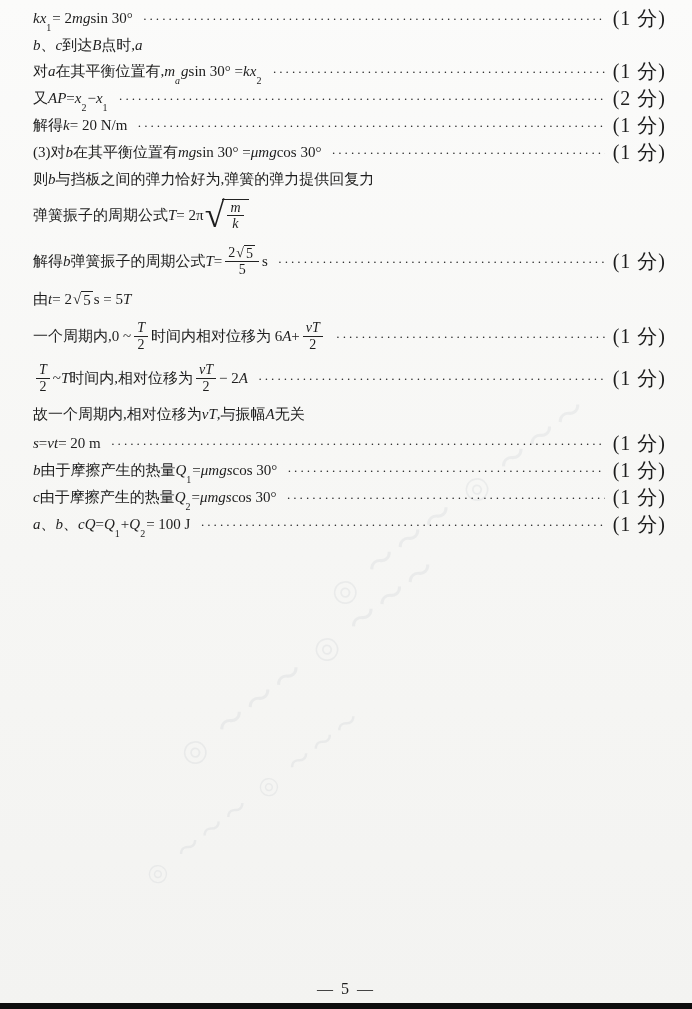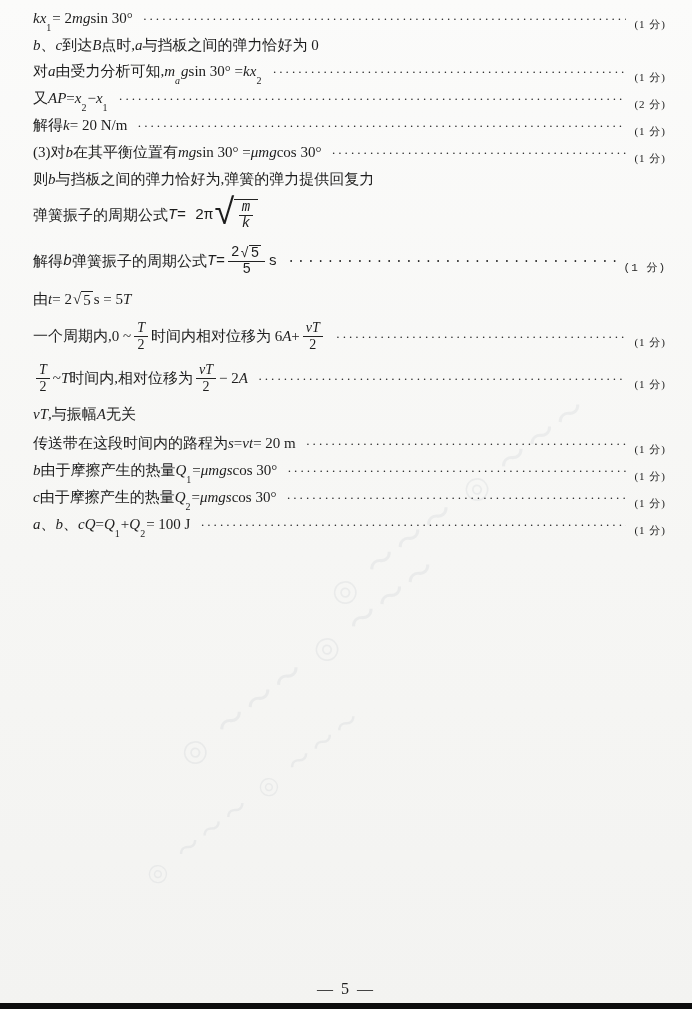--- a/index.html
+++ b/index.html
@@ -10,38 +10,38 @@
     background:linear-gradient(180deg,#fbfbfa 0%,#f6f6f4 55%,#f3f3f1 100%);
     font-family:"Liberation Serif","DejaVu Serif",serif;
     color:#1d1d1d;
     overflow:hidden;
   }
   .content{position:absolute;top:5px;left:33px;right:26px;}
   .line{display:flex;align-items:center;font-size:15px;white-space:nowrap;}
   .line.s{min-height:26px;}
   .line.m{min-height:31px;}
   .line.l{min-height:42px;font-family:Liberation Serif, serif;}
-  .line.xl{min-height:46px;font-family:Liberation Mono, monospace;}
+  .line.xl{min-height:46px;}
   .formula{display:inline-flex;align-items:center;white-space:nowrap;}
   .it{font-style:italic;}
   .rm{font-style:normal;}
   sub.sb{font-size:10px;line-height:0;position:relative;top:4px;margin-right:1px;font-style:normal;}
   sub.sb.it{font-style:italic;}
   .frac{display:inline-flex;flex-direction:column;align-items:center;justify-content:center;
         margin:0 3px;font-size:14px;line-height:1.1;vertical-align:middle;}
   .frac .num{display:inline-flex;align-items:center;padding:0 3px;}
   .frac .den{display:inline-flex;align-items:center;justify-content:center;padding:0 3px;
              border-top:1.3px solid #222;width:100%;box-sizing:border-box;}
   .sqrt{display:inline-flex;align-items:center;margin:0 1px;}
   .sqrt .sqrt-sign{font-style:normal;line-height:1;}
   .sqrt .sqrt-body{display:inline-flex;align-items:center;border-top:1.3px solid #222;padding:0 2px;}
   .sqrt.big .sqrt-sign{font-size:36px;font-weight:400;margin-right:-2px;}
   .dots{flex:1;overflow:hidden;white-space:nowrap;letter-spacing:2px;font-size:13px;
         color:#2b2b2b;margin:0 8px 0 10px;align-self:center;line-height:1;}
-  .score{white-space:nowrap;font-size:11px;letter-spacing:1px;margin-top:12px;}
+  .score{white-space:nowrap;font-size:20px;letter-spacing:1px;}
   .footer{position:absolute;bottom:11px;left:0;width:100%;text-align:center;
           font-size:16px;letter-spacing:2px;color:#1d1d1d;}
   .bottom-bar{position:absolute;bottom:0;left:0;width:100%;height:6px;background:#0d0d0d;}
   
   .wm{position:absolute;color:#8a94a0;opacity:0.10;transform:rotate(-38deg);
       font-size:30px;letter-spacing:6px;pointer-events:none;user-select:none;}
   .wm::before{content:"◎ 〜〜〜 ◎ 〜〜〜";}
   .wm1{left:150px;top:640px;}
   .wm2{left:300px;top:480px;}
   .wm3{left:120px;top:780px;font-size:24px;}
@@ -64,28 +64,27 @@
       </div>
       <div class="line s">
         <span class="formula">
           <span class="it">b</span>
           <span class="rm">、</span>
           <span class="it">c</span>
           <span class="rm"> 到达 </span>
           <span class="it">B</span>
           <span class="rm"> 点时,</span>
           <span class="it">a</span>
-          <span class="rm"> 与挡板之间的弹力恰好为 0</span>
         </span>
       </div>
       <div class="line s">
         <span class="formula">
           <span class="rm">对 </span>
           <span class="it">a</span>
-          <span class="rm"> 由受力分析可知,</span>
+          <span class="rm"> 在其平衡位置有,</span>
           <span class="it">m<sub class="sb it">a</sub></span>
           <span class="it">g</span>
           <span class="rm">sin 30° = </span>
           <span class="it">k</span>
           <span class="it">x<sub class="sb">2</sub></span>
         </span>
         <span class="dots">····························································································································································································································</span>
         <span class="score">(1 分)</span>
       </div>
       <div class="line s">
@@ -238,29 +237,29 @@
             </span>
           </span>
           <span class="rm"> − 2</span>
           <span class="it">A</span>
         </span>
         <span class="dots">····························································································································································································································</span>
         <span class="score">(1 分)</span>
       </div>
       <div class="line m">
         <span class="formula">
+          <span class="rm">故一个周期内,相对位移为 </span>
           <span class="it">vT</span>
           <span class="rm">,与振幅 </span>
           <span class="it">A</span>
           <span class="rm"> 无关</span>
         </span>
       </div>
       <div class="line s">
         <span class="formula">
-          <span class="rm">传送带在这段时间内的路程为 </span>
           <span class="it">s</span>
           <span class="rm"> = </span>
           <span class="it">vt</span>
           <span class="rm"> = 20 m</span>
         </span>
         <span class="dots">····························································································································································································································</span>
         <span class="score">(1 分)</span>
       </div>
       <div class="line s">
         <span class="formula">

